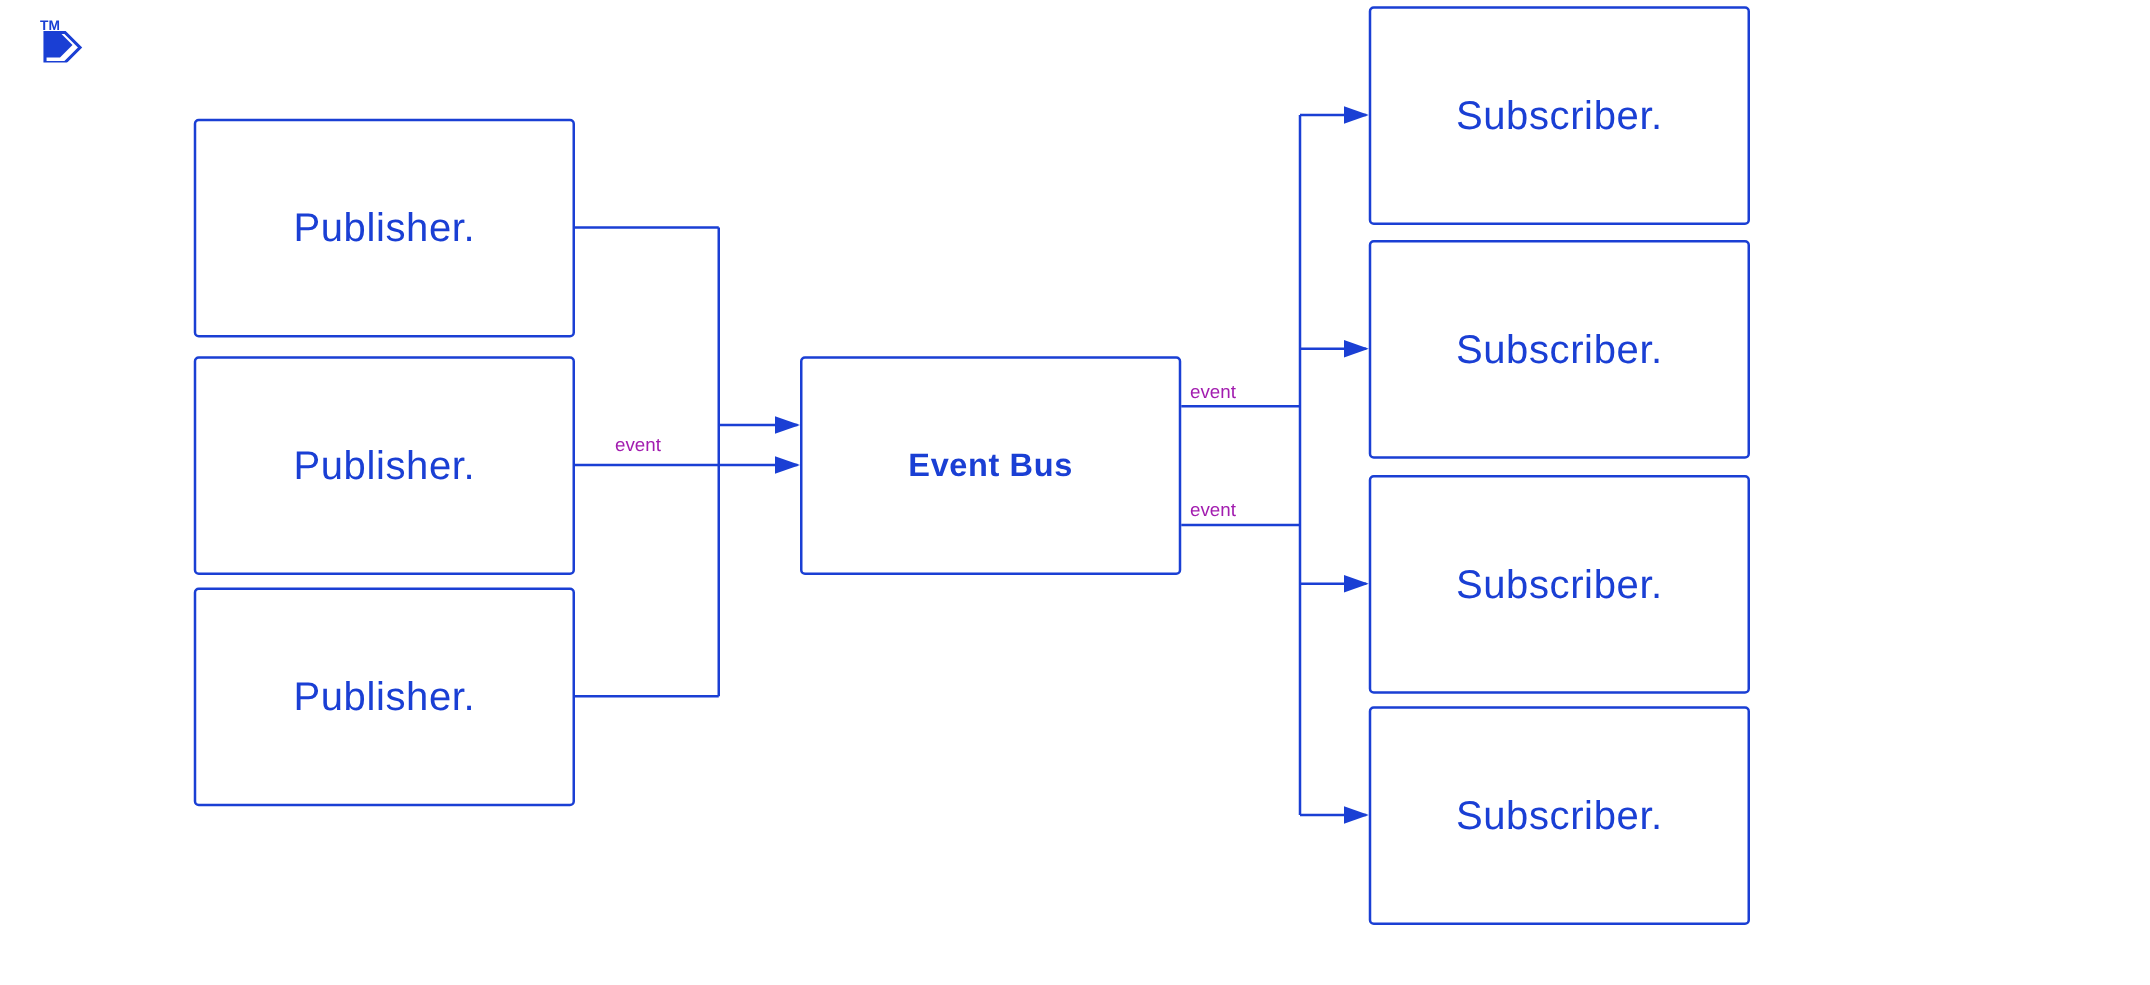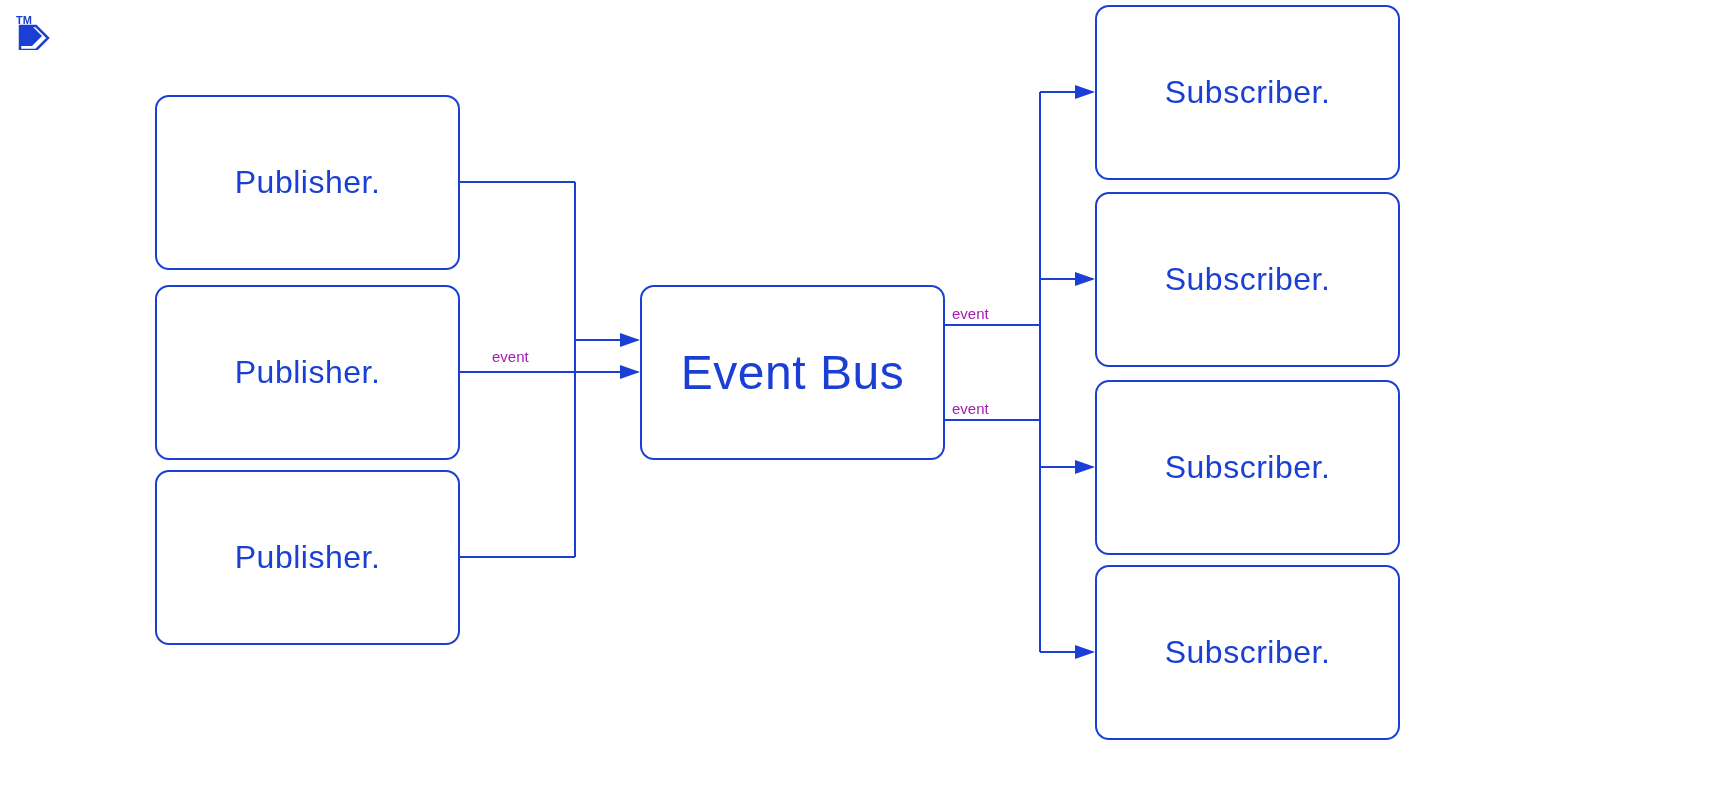--- a/index.html
+++ b/index.html
@@ -9,46 +9,46 @@
       background: #ffffff;
       font-family: 'Segoe UI', Arial, sans-serif;
       overflow: hidden;
       position: relative;
     }
 
     
     .logo {
       position: absolute;
       top: 10px;
-      left: 14px;
+      left: 30px;
       width: 40px;
       height: 40px;
     }
 
     
     .box {
       position: absolute;
       border: 2.5px solid #1a3fd4;
-      border-radius: 14px;
+      border-radius: 4px;
       display: flex;
       align-items: center;
       justify-content: center;
     }
 
     .box-label {
       color: #1a3fd4;
       font-size: 32px;
       font-weight: 300;
       letter-spacing: 0.5px;
     }
 
     .box-label-large {
       color: #1a3fd4;
-      font-size: 48px;
-      font-weight: 400;
+      font-size: 26px;
+      font-weight: 700;
       letter-spacing: 0.5px;
     }
 
     
     svg.connectors {
       position: absolute;
       top: 0;
       left: 0;
       width: 1720px;
       height: 788px;

